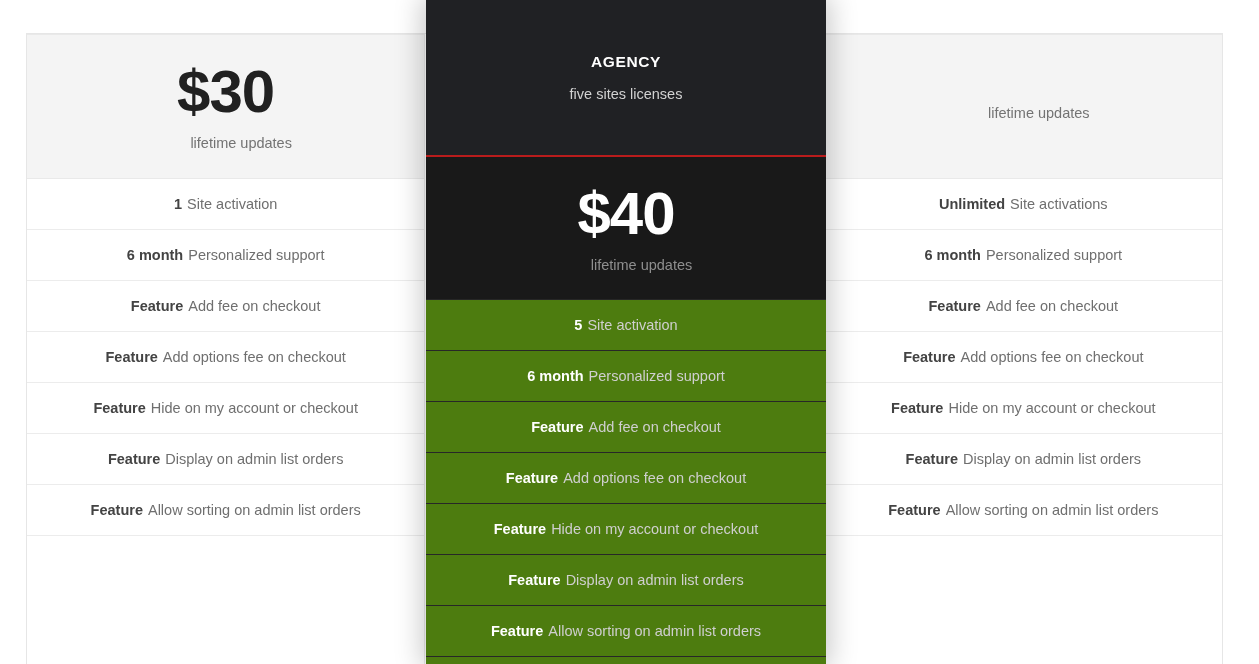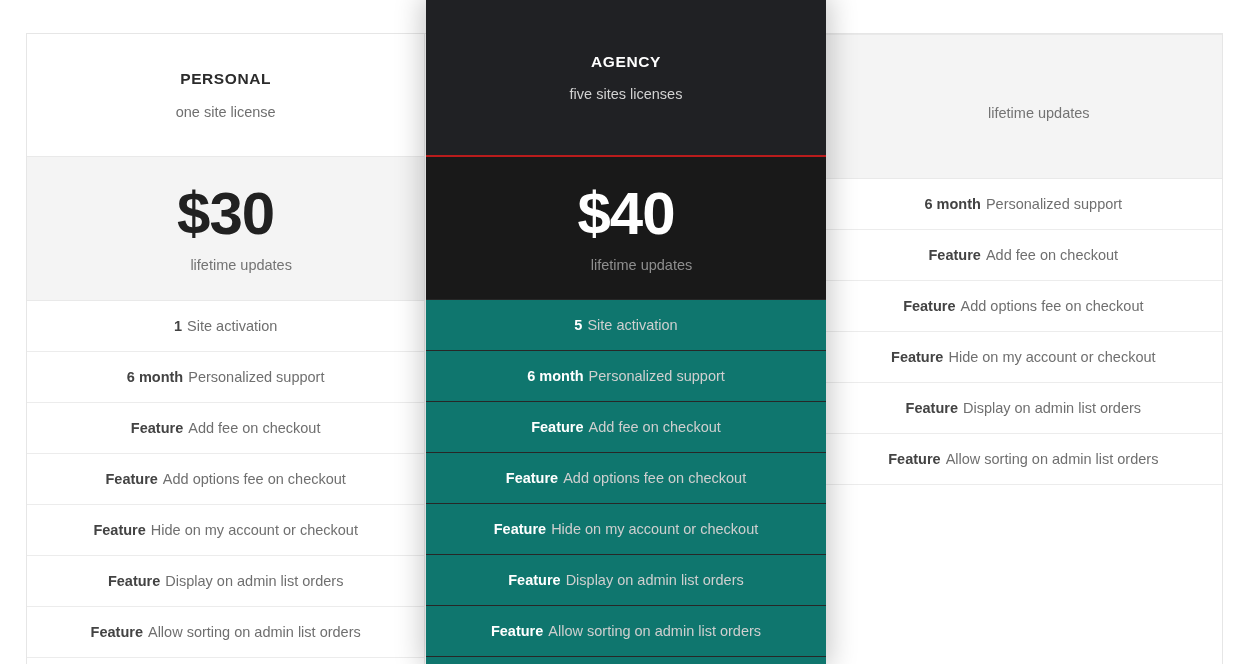--- a/index.html
+++ b/index.html
@@ -121,21 +121,21 @@
     margin-right: 5px;
   }
 
   
   .featured-col {
     position: absolute;
     left: 426px;
     top: 0;
     width: 400px;
     height: 664px;
-    background: #0f766e;
+    background: #4d7c0f;
     box-shadow: 0 0 26px 4px rgba(0,0,0,0.22);
     display: flex;
     flex-direction: column;
     z-index: 5;
     overflow: hidden;
   }
   .featured-col .plan-header {
     background: #202124;
     height: 155px;
     justify-content: center;
@@ -159,24 +159,20 @@
   .featured-col .feature-strong { color: #ffffff; }
 </style>
 </head>
 <body>
 
 <div id="pricing-table">
 
   <div class="table-card">
 
     <div class="plan-col col-left">
-      <div class="plan-header">
-        <div class="plan-name">PERSONAL</div>
-        <div class="plan-sub">one site license</div>
-      </div>
       <div class="plan-price-box">
         <div class="plan-price">$30</div>
         <div class="plan-price-sub">lifetime updates</div>
       </div>
       <div class="feature-list">
           <div class="feature-row">
             <span class="feature-strong">1</span>
             <span>Site activation</span>
           </div>
           <div class="feature-row">
@@ -240,20 +236,24 @@
           </div>
         </div>
     </div>
 
     <div class="plan-col col-right">
       <div class="plan-price-box">
         <div class="plan-price-sub">lifetime updates</div>
       </div>
       <div class="feature-list">
           <div class="feature-row">
+            <span class="feature-strong">Unlimited</span>
+            <span>Site activations</span>
+          </div>
+          <div class="feature-row">
             <span class="feature-strong">6 month</span>
             <span>Personalized support</span>
           </div>
           <div class="feature-row">
             <span class="feature-strong">Feature</span>
             <span>Add fee on checkout</span>
           </div>
           <div class="feature-row">
             <span class="feature-strong">Feature</span>
             <span>Add options fee on checkout</span>

